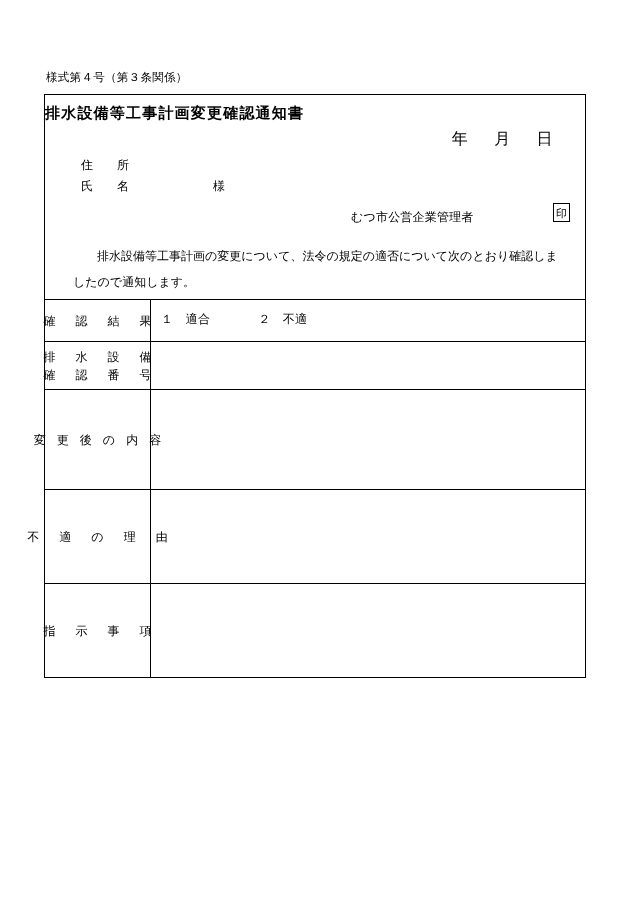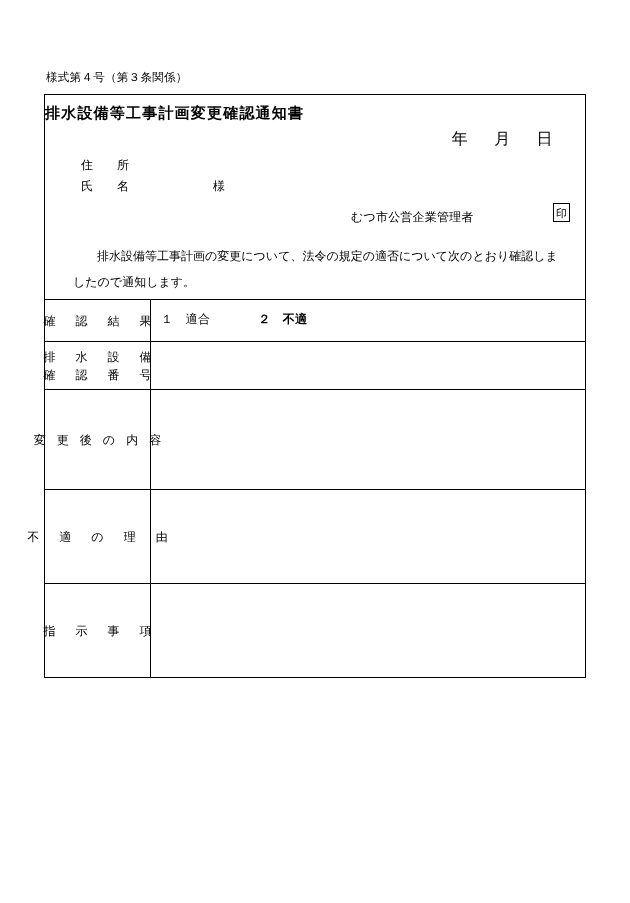--- a/index.html
+++ b/index.html
@@ -145,21 +145,21 @@
     flex: 1 1 auto;
     box-sizing: border-box;
     padding: 8px 10px;
     font-size: 12px;
   }
   .result-content {
     padding-top: 10px;
     letter-spacing: 0.3px;
   }
   .opt-1 { display: inline-block; margin-right: 48px; }
-  .opt-2 { display: inline-block; font-weight: bold; }
+  .opt-2 { display: inline-block; }
 
   .h-result { height: 42px; }
   .h-number { height: 48px; }
   .h-after  { height: 100px; }
   .h-before { height: 100px; }
   .h-reason { height: 94px; }
   .h-instr  { height: 94px; text-align: right; }
 
   .row.h-result .row-content { padding-top: 11px; }
 </style>

